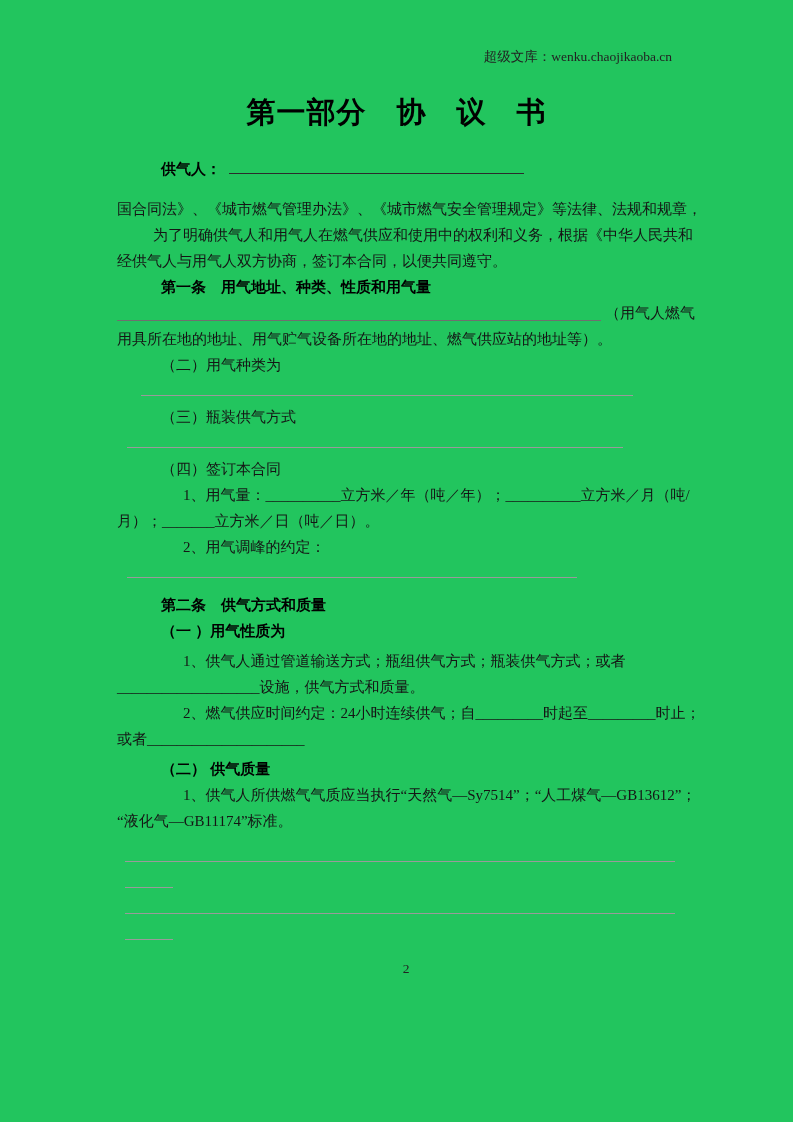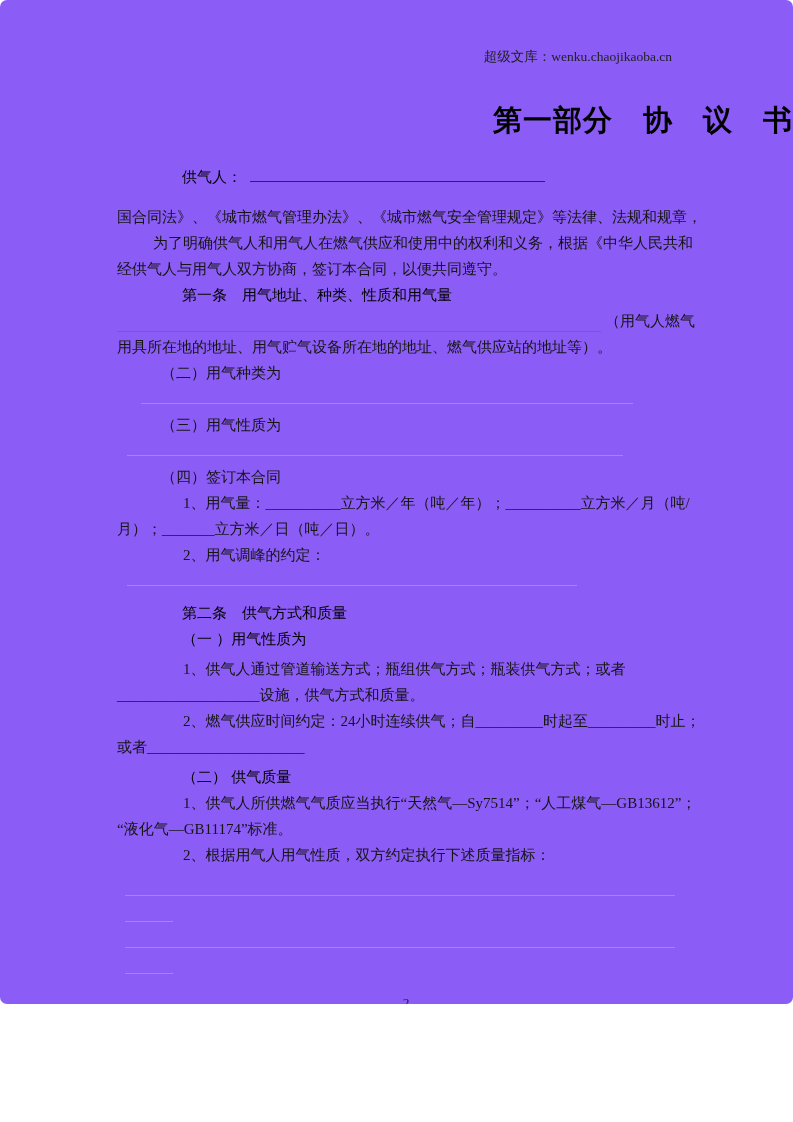--- a/index.html
+++ b/index.html
@@ -1,55 +1,53 @@
 <!DOCTYPE html>
 <html><head>
 <meta charset="utf-8">
 <style>
   html,body{margin:0;padding:0;background:#ffffff;}
   .page{
     position:relative;
-    width:793px;height:1004px;
-    background:#8b5cf6;
+    width:793px;height:1122px;
+    background:#22c55e;
     overflow:hidden;
     font-family:"Liberation Serif","DejaVu Serif",serif;
     color:#151515;
     box-sizing:border-box;
-    border-radius:7px;
   }
   .content{padding:0 98px 0 117px;}
   .doc-header{
     padding-top:49px;
     padding-right:121px;
     text-align:right;
     font-size:13.5px;
     line-height:16px;
     color:#222;
   }
   .doc-title{
-    margin-top:35px;
-    text-align:right;
+    margin-top:27px;
+    text-align:center;
     font-family:"Liberation Sans","DejaVu Sans",sans-serif;
     font-weight:bold;
     font-size:29px;
     line-height:40px;
     color:#000;
     letter-spacing:1px;
   }
   .parties{margin-top:24px;}
   .line{
     font-size:15px;
     line-height:26px;
     white-space:nowrap;
   }
   .bold{
     font-family:"Liberation Sans","DejaVu Sans",sans-serif;
-    font-weight:normal;
+    font-weight:bold;
     color:#000;
-    margin-left:21px;
   }
   .ind-p{padding-left:36px;}   
   .ind1{padding-left:44px;}    
   .ind2{padding-left:66px;}    
   .mt4{margin-top:4px;}
   .mt6{margin-top:6px;}
   .mt14{margin-top:14px;}
   .party-line .party-fill{
     display:inline-block;
     width:295px;
@@ -65,21 +63,21 @@
     position:absolute;
     border-top:1px solid #9a9a9a;
     height:0;
   }
   .rule-k2{top:17px;left:24px;width:492px;}
   .rule-k3{top:17px;left:10px;width:496px;}
   .rule-tf{top:17px;left:10px;width:450px;}
   .rule-q-full{top:13px;left:8px;width:550px;}
   .rule-q-short{top:13px;left:8px;width:48px;}
   
-  .fill-row{display:flex;align-items:center;}
+  .fill-row{display:flex;align-items:flex-start;}
   .fill-row .addr-fill{
     flex:1;
     border-bottom:1px solid #6f6f6f;
     height:20px;
     margin-right:4px;
   }
   .fill-row .tail{flex:none;}
   .page-footer{
     margin-top:9px;
     text-align:center;
@@ -118,21 +116,21 @@
       <span class="addr-fill"></span>
         <span class="tail">（用气人燃气</span>
     </div>
     <div class="line">用具所在地的地址、用气贮气设备所在地的地址、燃气供应站的地址等）。</div>
 
     <div class="line ind1">（二）用气种类为</div>
     <div class="rule-row">
       <div class="rule rule-k2"></div>
     </div>
 
-    <div class="line ind1">（三）用气性质为</div>
+    <div class="line ind1">（三）瓶装供气方式</div>
     <div class="rule-row">
       <div class="rule rule-k3"></div>
     </div>
 
     <div class="line ind1">（四）签订本合同</div>
     <div class="line ind2">1、用气量：__________立方米／年（吨／年）；__________立方米／月（吨/</div>
     <div class="line">月）；_______立方米／日（吨／日）。</div>
     <div class="line ind2">2、用气调峰的约定：</div>
     <div class="rule-row">
       <div class="rule rule-tf"></div>
@@ -143,21 +141,20 @@
 
     <div class="line ind2 mt4">1、供气人通过管道输送方式；瓶组供气方式；瓶装供气方式；或者</div>
     <div class="line">___________________设施，供气方式和质量。</div>
     <div class="line ind2">2、燃气供应时间约定：24小时连续供气；自_________时起至_________时止；</div>
     <div class="line">或者_____________________</div>
 
     <div class="line ind1 bold mt4">（二） 供气质量</div>
 
     <div class="line ind2">1、供气人所供燃气气质应当执行“天然气—Sy7514”；“人工煤气—GB13612”；</div>
     <div class="line">“液化气—GB11174”标准。</div>
-    <div class="line ind2">2、根据用气人用气性质，双方约定执行下述质量指标：</div>
 
     <div class="rule-row mt14">
       <div class="rule rule-q-full"></div>
     </div>
     <div class="rule-row">
       <div class="rule rule-q-short"></div>
     </div>
     <div class="rule-row">
       <div class="rule rule-q-full"></div>
     </div>

